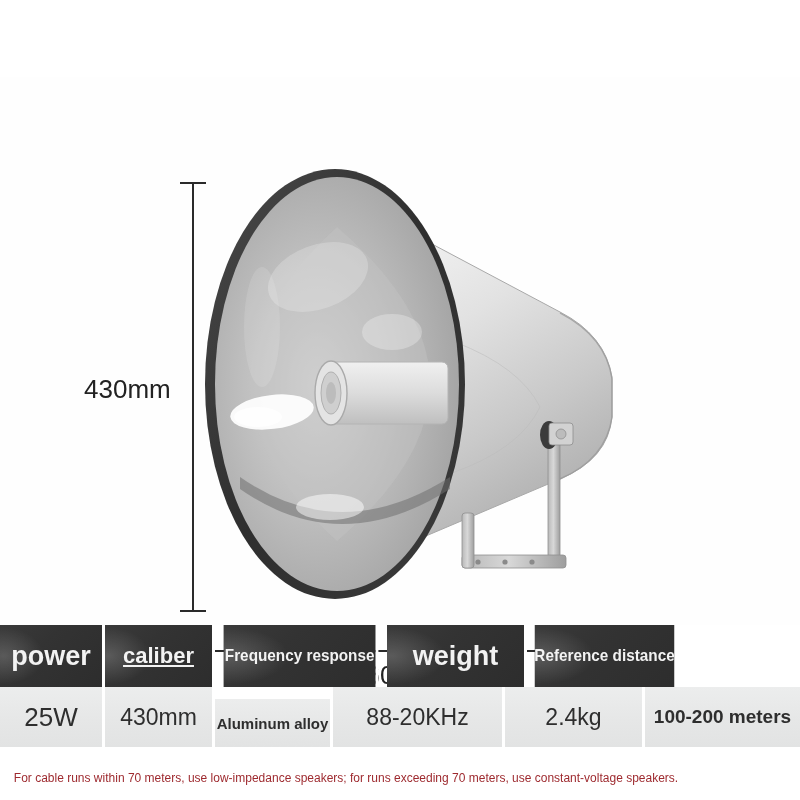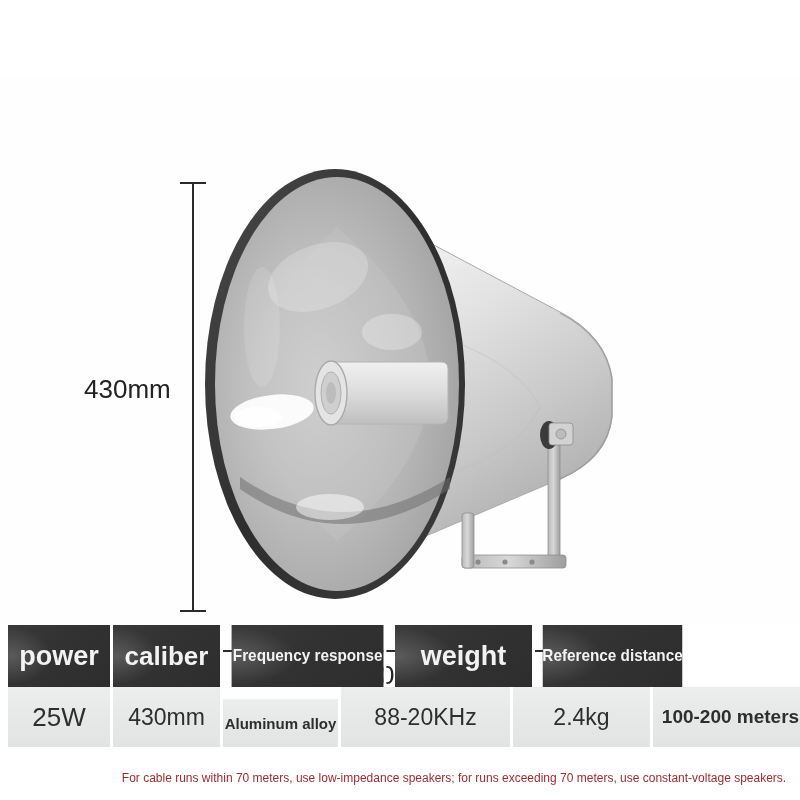--- a/index.html
+++ b/index.html
@@ -67,21 +67,21 @@
     white-space:nowrap;
   }
 
   
   #horn { position:absolute; left:0; top:0; width:800px; height:548px; }
 
   
   #spec-table {
     position:absolute; left:0; top:625px;
     width:800px; height:130px;
-    display:flex; flex-direction:column;padding-left:8px;
+    display:flex; flex-direction:column;
   }
   .spec-row { display:flex; width:800px; }
   #spec-head-row { height:62px; }
   #spec-val-row  { height:60px; }
 
   .cell {
     display:flex; align-items:center; justify-content:center;
     white-space:nowrap; overflow:hidden;
   }
   .head-cell {
@@ -109,35 +109,35 @@
 
   
   .c0 { width:105px; }
   .c1 { width:110px; }
   .c2 { width:118px; }
   .c3 { width:172px; }
   .c4 { width:140px; }
   .c5 { width:155px; }
 
   .fs-lg { font-size:27px; }
-  .fs-md { font-size:26px; }
+  .fs-md { font-size:22px;text-decoration:underline; }
   .fs-sm { font-size:17px; }
   .squeeze { transform:scaleX(0.9); transform-origin:center; }
 
   .val-lg { font-size:26px; }
   .val-md { font-size:23px; }
   .val-sm { font-size:15px; font-weight:bold;margin-top:12px; }
   .val-xs { font-size:19px; font-weight:bold; }
 
   
   #footer {
     position:absolute; left:0; top:755px;
     width:800px; height:45px;
     background:#ffffff;
-    display:flex; align-items:center; justify-content:flex-end;
+    display:flex; align-items:center; justify-content:flex-start;
   }
   #footer-text {
     font-size:12.5px; color:#9e2a2f;
     white-space:nowrap;
     transform:scaleX(0.96);
   }
 </style>
 </head>
 <body>
 

